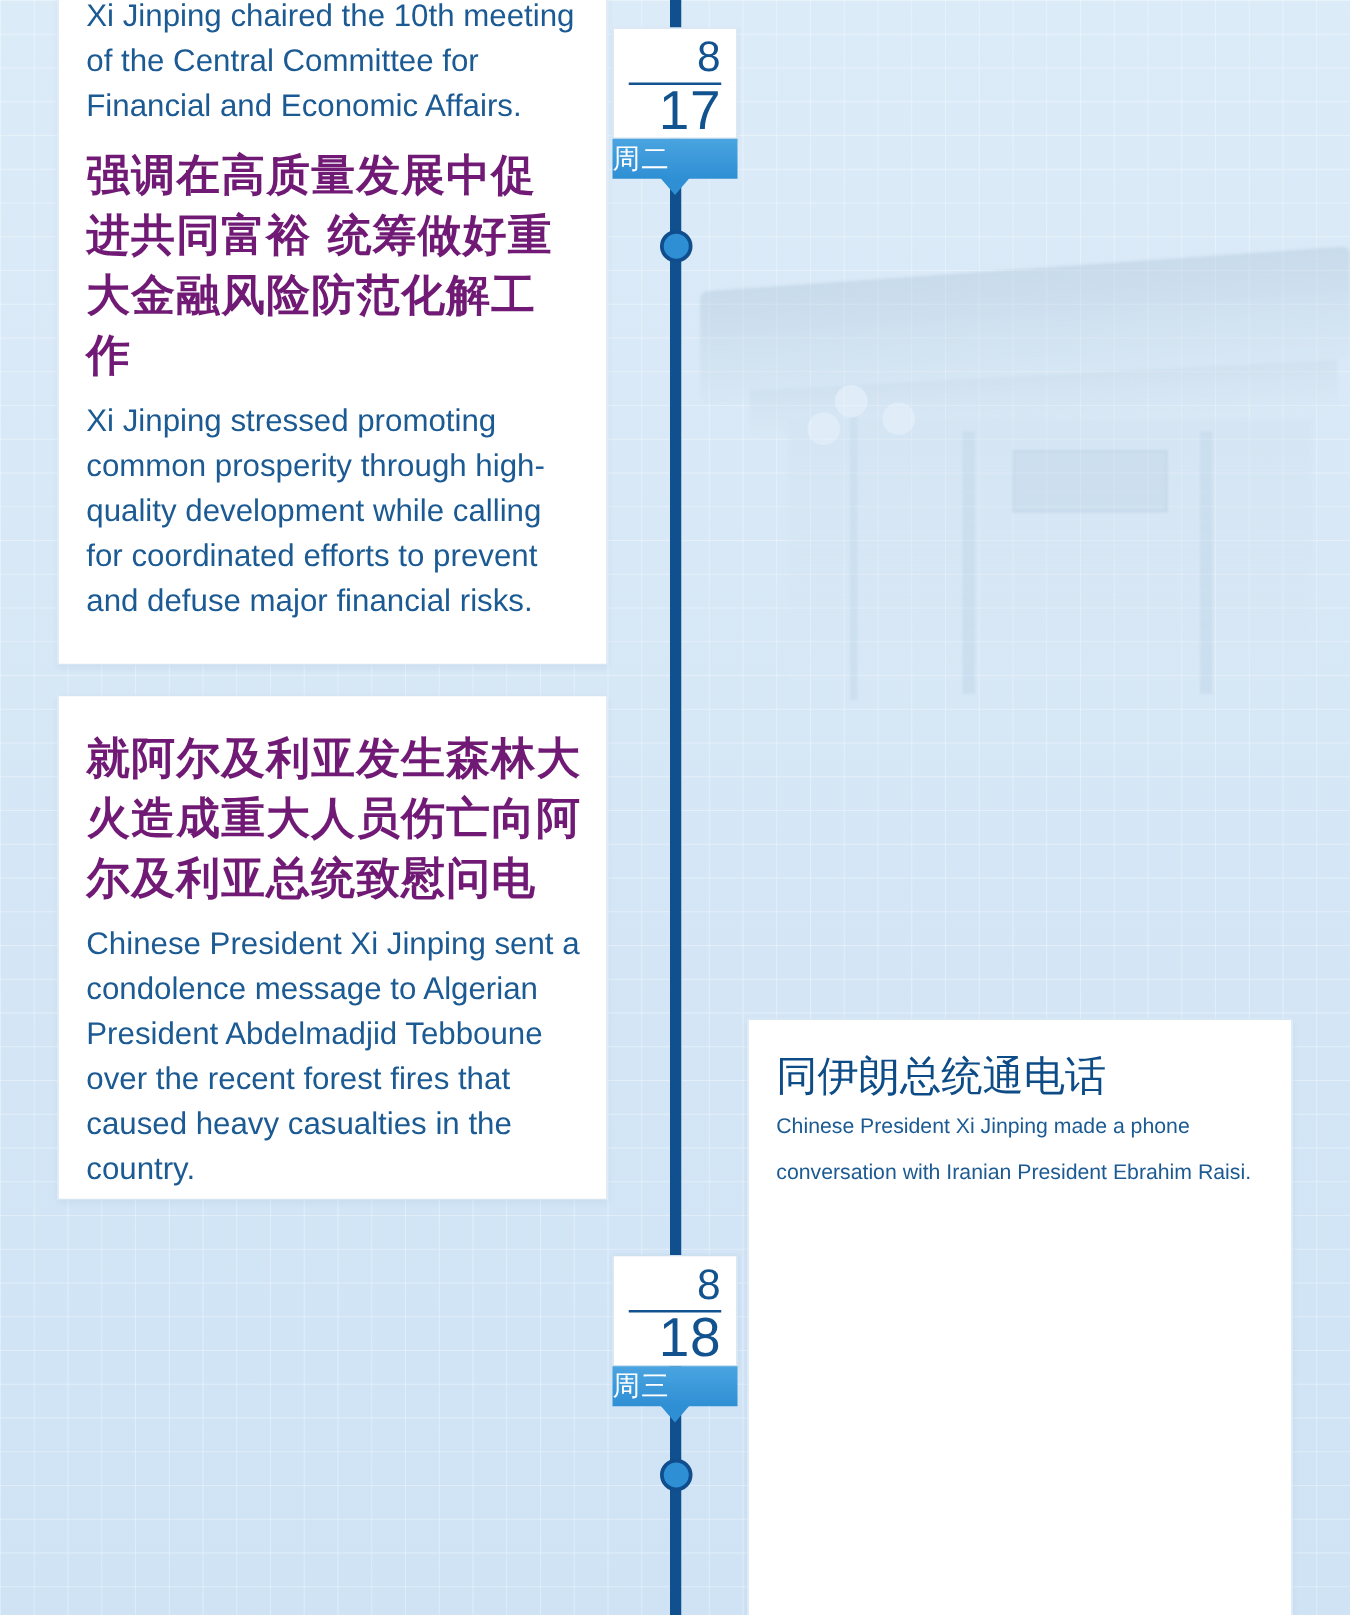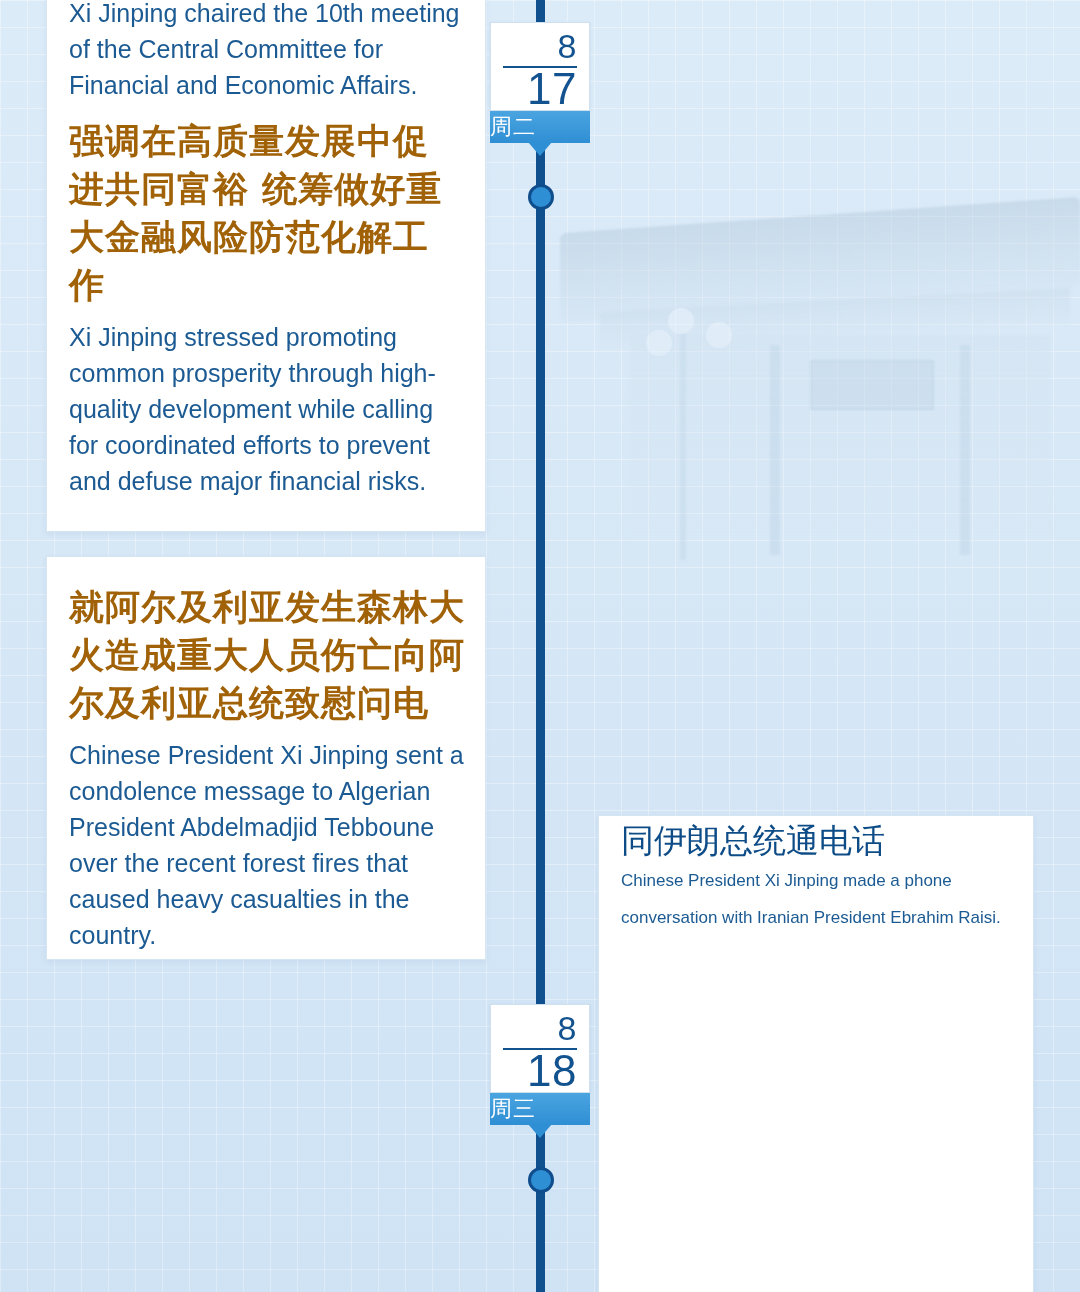--- a/index.html
+++ b/index.html
@@ -194,37 +194,37 @@
 
   .en {
     font-family: "Liberation Sans", sans-serif;
     color: #1b5a92;
     font-size: 25px;
     line-height: 36px;
     font-weight: 400;
   }
   .cn-head {
     font-family: "DejaVu Serif", "Liberation Serif", serif;
-    color: #a16207;
+    color: #701a75;
     font-size: 35px;
     line-height: 48px;
     font-weight: 700;
     letter-spacing: 1px;
   }
   .gap-sm { height: 10px; }
   .gap-md { height: 14px; }
 
   
   #card-cfea   { left: 46px;  top: -28px; width: 440px; height: 560px; }
   #card-algeria{ left: 46px;  top: 556px; width: 440px; height: 404px; }
   #card-iran   { left: 598px; top: 815px; width: 436px; height: 500px; }
 
   #card-cfea .card-inner { padding: 22px 22px 18px 22px; }
   #card-algeria .card-inner { padding: 26px 16px 20px 22px; }
-  #card-iran .card-inner { padding: 4px 20px 18px 22px; }
+  #card-iran .card-inner { padding: 24px 20px 18px 22px; }
 
   #card-iran .en { font-size: 17px; line-height: 37px; }
   #card-iran .cn-head { font-size: 34px; line-height: 45px; }
   #card-iran .cn-title { font-size: 33px; line-height: 42px; }
 
   .cn-title {
     font-family: "DejaVu Serif", "Liberation Serif", serif;
     color: #0d4c87;
     font-size: 33px;
     line-height: 44px;

